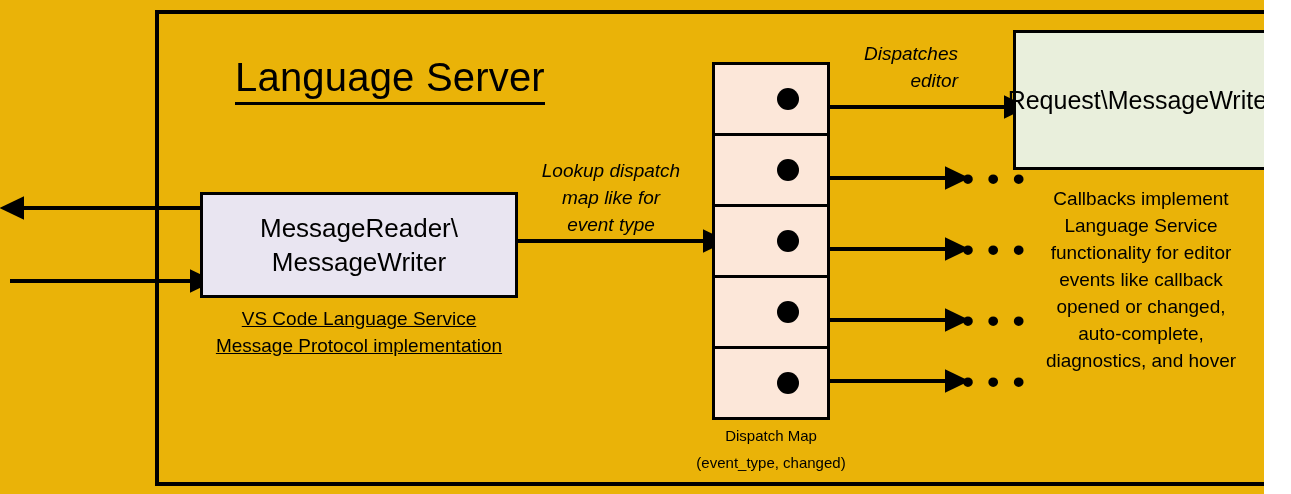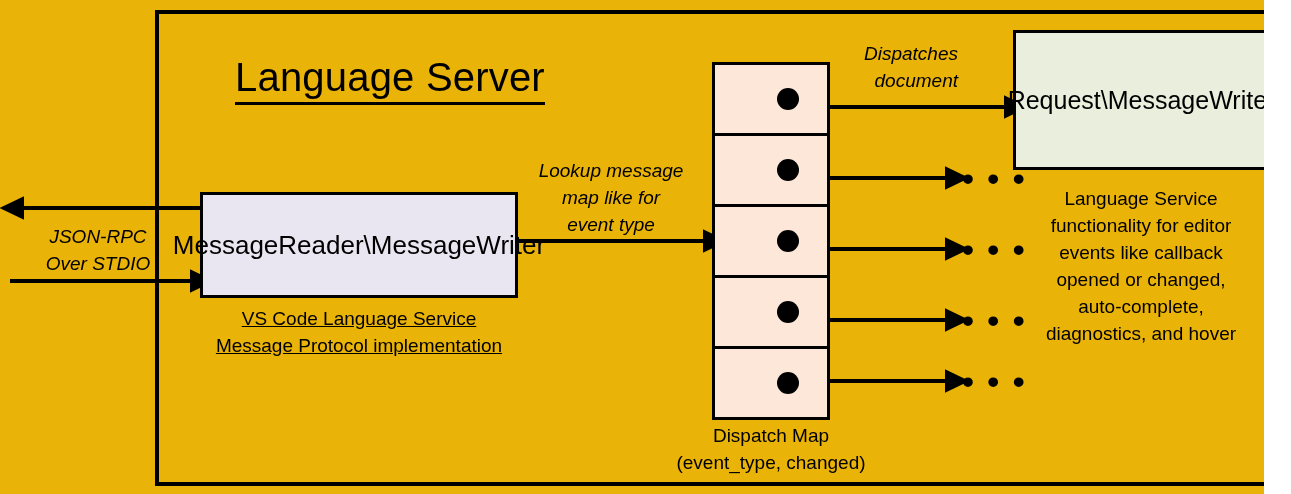--- a/index.html
+++ b/index.html
@@ -48,21 +48,21 @@
   .msgbox {
     position: absolute;
     left: 200px;
     top: 192px;
     width: 318px;
     height: 106px;
     background: #E9E5F1;
     border: 3px solid #000;
     box-sizing: border-box;
     display: flex;
-    flex-direction: row;
+    flex-direction: column;
     align-items: center;
     justify-content: center;
     font-size: 26px;
     line-height: 34px;
     text-align: center;
   }
   .msgbox-caption {
     position: absolute;
     left: 200px;
     top: 305px;
@@ -140,21 +140,21 @@
     background: #000;
     border-radius: 50%;
   }
 
   .map-caption {
     position: absolute;
     left: 640px;
     top: 422px;
     width: 262px;
     text-align: center;
-    font-size: 19px;
+    font-size: 15px;
     line-height: 27px;
     white-space: nowrap;
   }
 
   
   .callback-box {
     position: absolute;
     left: 1013px;
     top: 30px;
     width: 257px;
@@ -239,43 +239,39 @@
       <line x1="783" y1="249" x2="947" y2="249" stroke="#000" stroke-width="4" marker-end="url(#ah)"></line>
     </g>
     <g>
       <line x1="783" y1="320" x2="947" y2="320" stroke="#000" stroke-width="4" marker-end="url(#ah)"></line>
     </g>
     <g>
       <line x1="783" y1="381" x2="947" y2="381" stroke="#000" stroke-width="4" marker-end="url(#ah)"></line>
     </g>
   </svg>
 
-  <div class="jsonrpc-label">
-    <div>JSON-RPC</div>
-    <div>Over STDIO</div>
-  </div>
 
   <div class="msgbox">
     <div>MessageReader\</div>
     <div>MessageWriter</div>
   </div>
   <div class="msgbox-caption">
     <div>VS Code Language Service</div>
     <div>Message Protocol implementation</div>
   </div>
 
   <div class="lookup-label">
-    <div>Lookup message</div>
+    <div>Lookup dispatch</div>
     <div>map like for</div>
     <div>event type</div>
   </div>
 
   <div class="dispatches-label">
     <div>Dispatches</div>
-    <div>document</div>
+    <div>editor</div>
   </div>
 
   <div class="dispatch-map">
     <div class="map-cell">
       <span class="map-dot"></span>
     </div>
     <div class="map-cell">
       <span class="map-dot"></span>
     </div>
     <div class="map-cell">
@@ -298,20 +294,21 @@
   <div class="ellipsis" style="left:962px; top:239px;">• • •</div>
   <div class="ellipsis" style="left:962px; top:310px;">• • •</div>
   <div class="ellipsis" style="left:962px; top:371px;">• • •</div>
 
   <div class="callback-box">
     <div>Request\</div>
     <div>MessageWriter</div>
   </div>
 
   <div class="callback-caption">
+    <div>Callbacks implement</div>
     <div>Language Service</div>
     <div>functionality for editor</div>
     <div>events like callback</div>
     <div>opened or changed,</div>
     <div>auto-complete,</div>
     <div>diagnostics, and hover</div>
   </div>
 
 </div>
 

